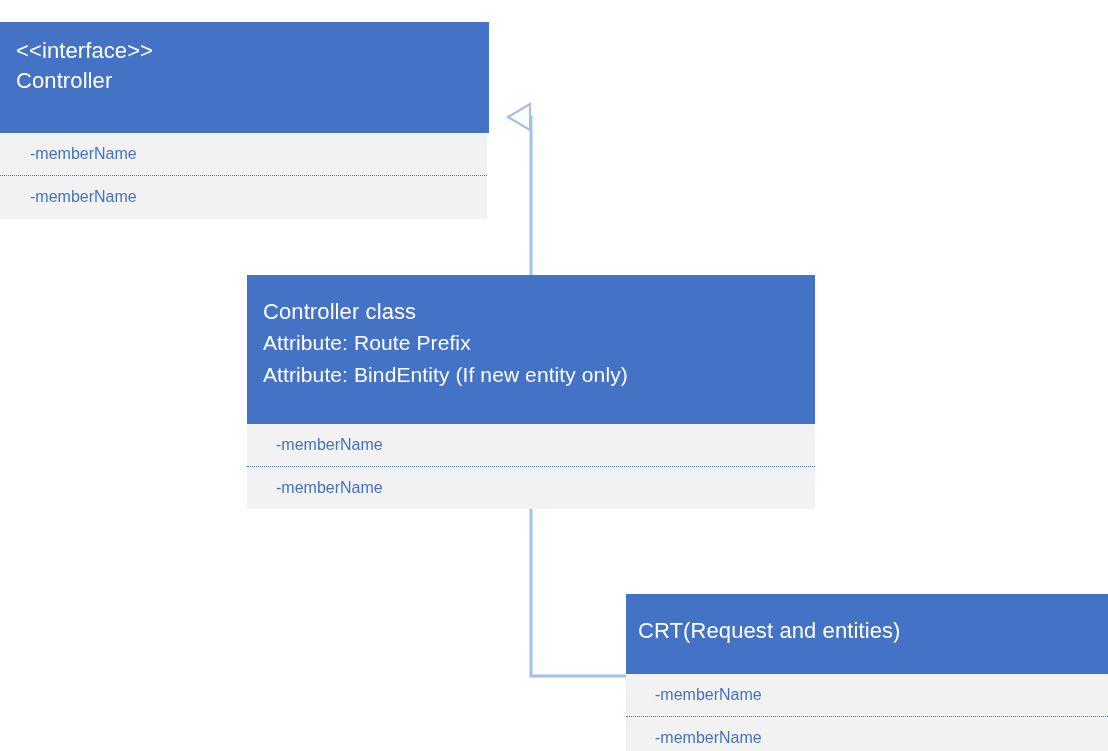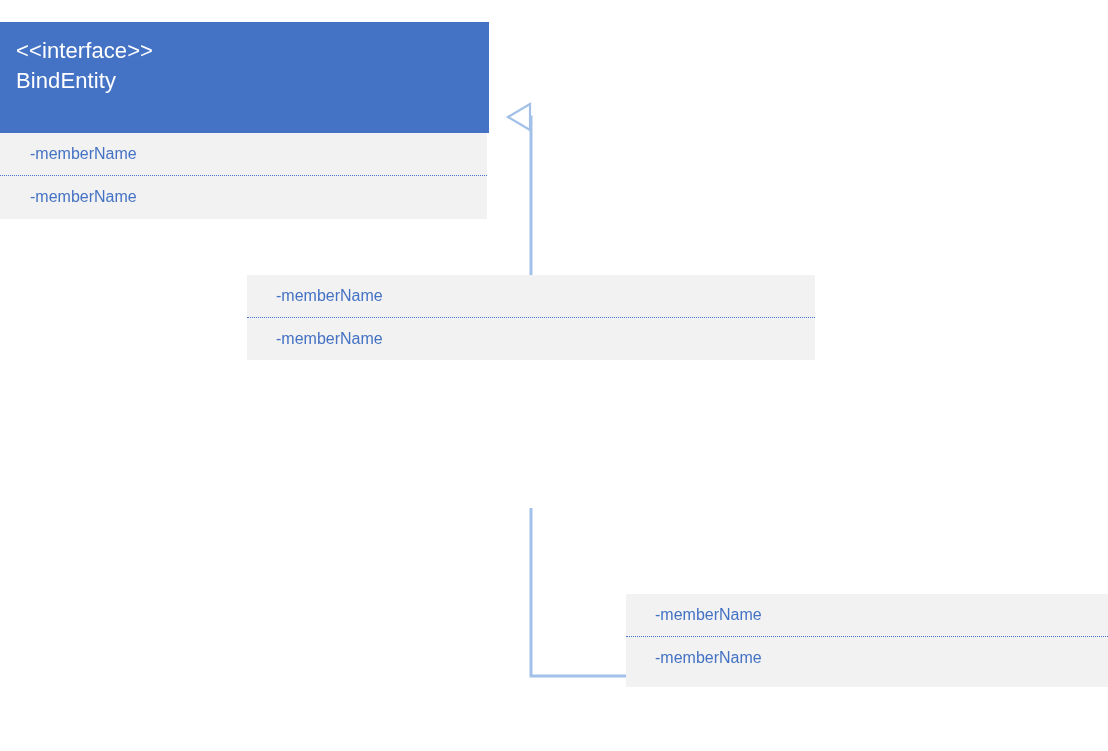--- a/index.html
+++ b/index.html
@@ -115,35 +115,43 @@
     </g>
 
     <g>
       <path d="M 531 492 L 531 660 L 626 660" fill="none" stroke="#A3C0E8" stroke-width="3"></path>
     </g>
   </svg>
 
   <div class="class-box" id="box-icontroller">
     <div class="class-header">
       <div class="class-title">&lt;&lt;interface&gt;&gt;</div>
-      <div class="class-title">BindEntity</div>
+      <div class="class-title">Controller</div>
     </div>
     <div class="class-members">
       <div class="member-row">-memberName</div>
       <div class="member-row">-memberName</div>
     </div>
   </div>
 
   <div class="class-box" id="box-controller">
+    <div class="class-header">
+      <div class="class-title">Controller class</div>
+      <div class="class-subtitle">Attribute: Route Prefix</div>
+      <div class="class-subtitle">Attribute: BindEntity (If new entity only)</div>
+    </div>
     <div class="class-members">
       <div class="member-row">-memberName</div>
       <div class="member-row">-memberName</div>
     </div>
   </div>
 
   <div class="class-box" id="box-crt">
+    <div class="class-header">
+      <div class="class-title">CRT(Request and entities)</div>
+    </div>
     <div class="class-members">
       <div class="member-row">-memberName</div>
       <div class="member-row">-memberName</div>
     </div>
   </div>
 
 </div>
 
 </body></html>

